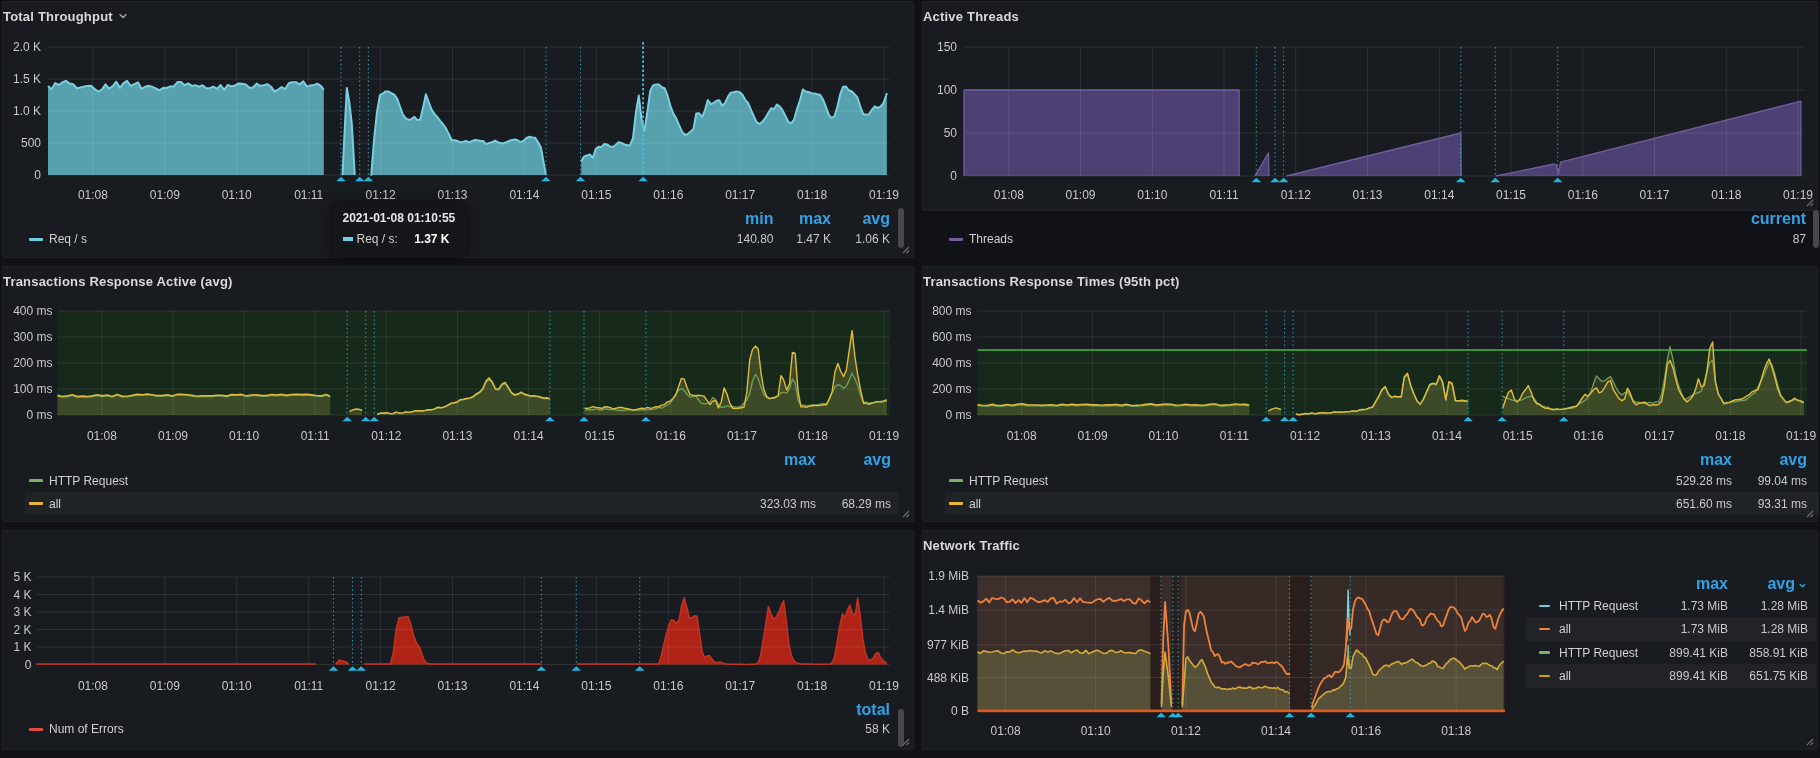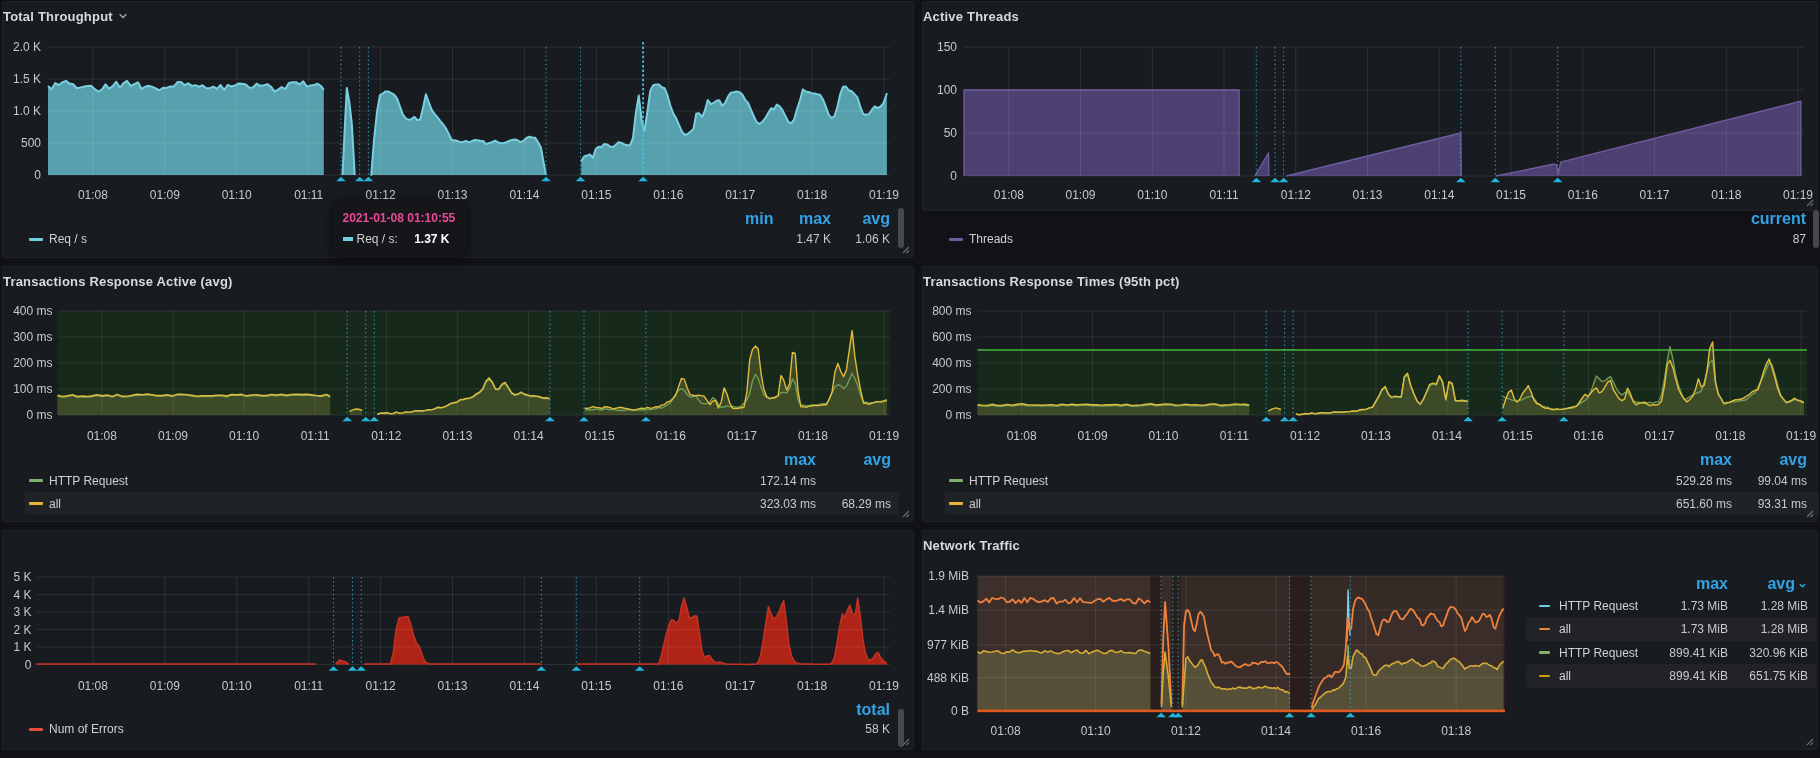--- a/index.html
+++ b/index.html
@@ -6,21 +6,21 @@
 .panel { position:absolute; background:#181b1f; border:1px solid #1f2227; border-radius:2px; }
 .ptitle { position:absolute; top:0; left:0; right:0; height:28px; display:flex;
   align-items:center; color:#d8d9da; font-size:13px; font-weight:bold; letter-spacing:0.2px; }
 .chart { position:absolute; left:0; top:0; }
 .tick { fill:#c8c9cc; font-size:12px; font-family:"Liberation Sans",sans-serif; }
 .lh { position:absolute; text-align:right; color:#33a2e5; font-size:16px; font-weight:bold; height:16px; line-height:16px; }
 .lv { position:absolute; text-align:right; color:#c8c9cc; font-size:12px; height:16px; line-height:16px; }
 .ln { position:absolute; color:#d0d1d3; font-size:12px; height:16px; line-height:16px; white-space:nowrap; }
 #tooltip { position:absolute; left:329.5px; top:202px; width:133px; height:53px; background:#141619;
   border-radius:4px; box-shadow:0 0 12px rgba(0,0,0,0.6); padding:7px 10px; z-index:5; }
-.tt-title { color:#ec4899; font-size:12px; font-weight:bold; white-space:nowrap; }
+.tt-title { color:#e5e5e5; font-size:12px; font-weight:bold; white-space:nowrap; }
 .tt-row { display:flex; align-items:center; margin-top:7px; }
 .tt-dash { width:10px; height:4px; background:#6ed0e0; margin-right:4px; flex:none; }
 .tt-name { color:#d0d1d3; font-size:12px; white-space:nowrap; }
 .tt-val { color:#ffffff; font-size:12px; font-weight:bold; margin-left:auto; margin-right:6px; padding-left:8px; }
 </style></head><body>
 <div class="panel" style="left:2px;top:1px;width:912px;height:257px">
 <div class="ptitle">Total Throughput<svg width="10" height="10" viewBox="0 0 10 10" style="margin-left:5px">
         <polyline points="2,3.5 5,6.5 8,3.5" fill="none" stroke="#9fa3a8" stroke-width="1.4" stroke-linecap="round"></polyline>
       </svg></div>
 <svg class="chart" width="912" height="257" viewBox="0 0 912 257">
@@ -77,20 +77,21 @@
       <line x1="577.5" y1="45" x2="577.5" y2="173" stroke="#2fb6d8" stroke-width="1.1" stroke-dasharray="1.4 2.8" opacity="0.8"></line>
       <polygon points="572.7,179.3 582.3,179.3 577.5,174.8" fill="#22b6dc"></polygon>
       <line x1="640.1" y1="40" x2="640.1" y2="173" stroke="#3cc4e2" stroke-width="1.8" stroke-dasharray="2.4 2.2"></line>
       <polygon points="635.3,179.3 644.9,179.3 640.1,174.8" fill="#22b6dc"></polygon>
     </svg>
 <div class="lh" style="left:0;top:208.5px;width:770.5px">min</div>
     <div class="lh" style="left:0;top:208.5px;width:828px">max</div>
     <div class="lh" style="left:0;top:208.5px;width:887px">avg</div>
     <div style="position:absolute;left:26px;top:235.5px;width:14px;height:3px;background:#6ed0e0;border-radius:1px"></div>
     <div class="ln" style="left:46px;top:229px">Req / s</div>
+    <div class="lv" style="left:0;top:229px;width:770.5px">140.80</div>
     <div class="lv" style="left:0;top:229px;width:828px">1.47 K</div>
     <div class="lv" style="left:0;top:229px;width:887px">1.06 K</div>
     <div id="tooltip">
       <div class="tt-title">2021-01-08 01:10:55</div>
 <div class="tt-row">
         <span class="tt-dash"></span>
         <span class="tt-name">Req / s:</span>
         <span class="tt-val">1.37 K</span>
       </div>
     </div>
@@ -227,21 +228,20 @@
       <line x1="581" y1="44" x2="581" y2="148" stroke="#2fb6d8" stroke-width="1.1" stroke-dasharray="1.4 2.8" opacity="0.8"></line>
       <polygon points="576.2,154.3 585.8,154.3 581,149.8" fill="#22b6dc"></polygon>
       <line x1="642.9" y1="44" x2="642.9" y2="148" stroke="#2fb6d8" stroke-width="1.1" stroke-dasharray="1.4 2.8" opacity="0.8"></line>
       <polygon points="638.1,154.3 647.7,154.3 642.9,149.8" fill="#22b6dc"></polygon>
     </svg>
 <div style="position:absolute;left:22px;top:225px;width:874px;height:23px;background:rgba(255,255,255,0.035);border-radius:2px"></div>
     <div class="lh" style="left:0;top:185px;width:813px">max</div>
     <div class="lh" style="left:0;top:185px;width:888px">avg</div>
     <div style="position:absolute;left:26px;top:212.0px;width:14px;height:3px;background:#7eb26d;border-radius:1px"></div>
     <div class="ln" style="left:46px;top:205.5px">HTTP Request</div>
-    <div class="lv" style="left:0;top:205.5px;width:813px">172.14 ms</div>
     <div style="position:absolute;left:26px;top:235.0px;width:14px;height:3px;background:#eab839;border-radius:1px"></div>
     <div class="ln" style="left:46px;top:228.5px">all</div>
     <div class="lv" style="left:0;top:228.5px;width:813px">323.03 ms</div>
     <div class="lv" style="left:0;top:228.5px;width:888px">68.29 ms</div>
     <svg style="position:absolute;right:3px;bottom:3px" width="8" height="8" viewBox="0 0 8 8">
       <path d="M1 7 L7 1 M4.5 7 L7 4.5" stroke="#6a6d73" stroke-width="1.2" fill="none"></path>
     </svg>
   </div>
 <div class="panel" style="left:922px;top:266px;width:896px;height:256px">
 <div class="ptitle">Transactions Response Times (95th pct)</div>
@@ -464,20 +464,20 @@
     <div class="ln" style="left:636px;top:67px">HTTP Request</div>
     <div class="lv" style="left:0;top:67px;width:805px">1.73 MiB</div>
     <div class="lv" style="left:0;top:67px;width:885px">1.28 MiB</div>
     <div style="position:absolute;left:616px;top:96.75px;width:11px;height:2.5px;background:#ef843c;border-radius:1px"></div>
     <div class="ln" style="left:636px;top:90px">all</div>
     <div class="lv" style="left:0;top:90px;width:805px">1.73 MiB</div>
     <div class="lv" style="left:0;top:90px;width:885px">1.28 MiB</div>
     <div style="position:absolute;left:616px;top:120.25px;width:11px;height:2.5px;background:#7eb26d;border-radius:1px"></div>
     <div class="ln" style="left:636px;top:113.5px">HTTP Request</div>
     <div class="lv" style="left:0;top:113.5px;width:805px">899.41 KiB</div>
-    <div class="lv" style="left:0;top:113.5px;width:885px">320.96 KiB</div>
+    <div class="lv" style="left:0;top:113.5px;width:885px">858.91 KiB</div>
     <div style="position:absolute;left:616px;top:143.75px;width:11px;height:2.5px;background:#cca300;border-radius:1px"></div>
     <div class="ln" style="left:636px;top:137px">all</div>
     <div class="lv" style="left:0;top:137px;width:805px">899.41 KiB</div>
     <div class="lv" style="left:0;top:137px;width:885px">651.75 KiB</div>
     <svg style="position:absolute;right:3px;bottom:3px" width="8" height="8" viewBox="0 0 8 8">
       <path d="M1 7 L7 1 M4.5 7 L7 4.5" stroke="#6a6d73" stroke-width="1.2" fill="none"></path>
     </svg>
   </div>
 </body></html>

